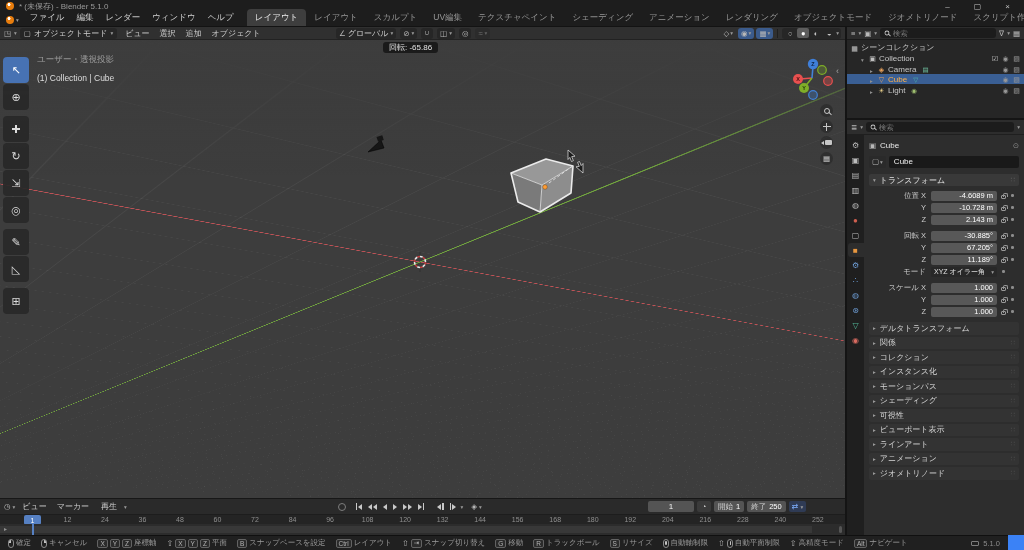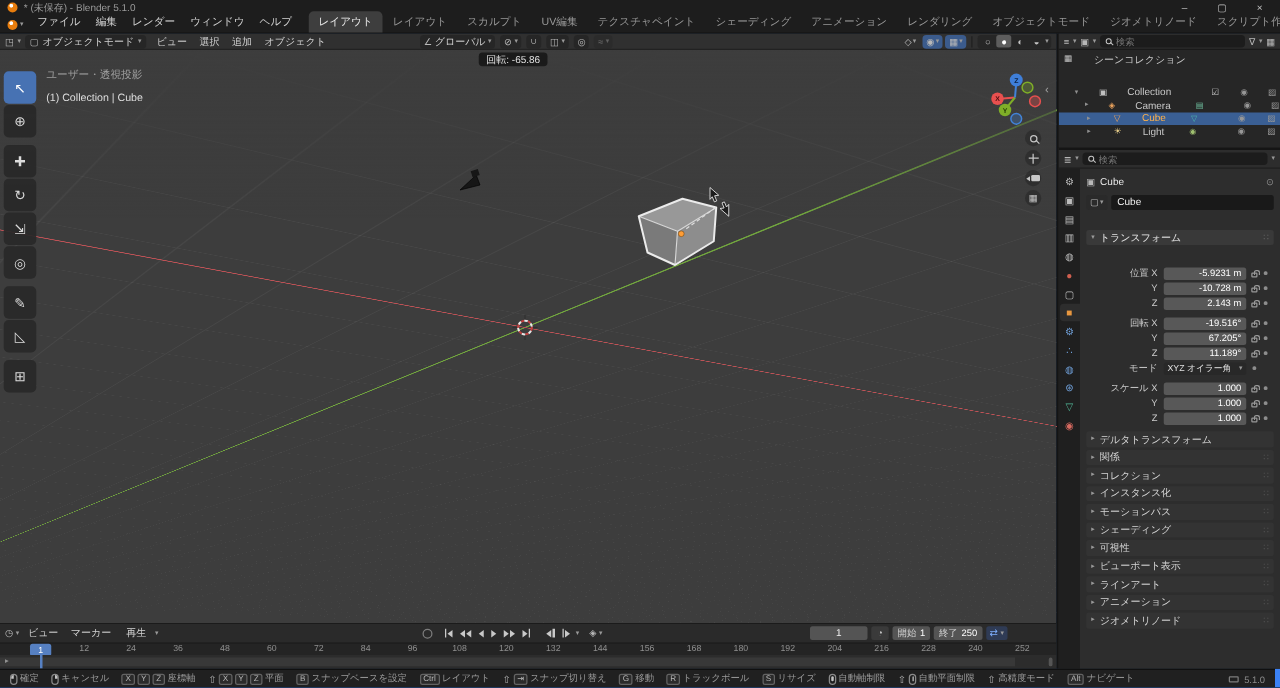--- a/index.html
+++ b/index.html
@@ -90,59 +90,59 @@
 .range-band{position:absolute;top:2px;bottom:2px;left:0;width:812px;background:#383838}
 .playhead-line{position:absolute;top:0;bottom:0;left:31.5px;width:2px;background:#5680c2}
 .track-expand{position:absolute;left:4px;top:1px;font-size:6px;color:#909090}
 .tl-scroll{position:absolute;right:3px;top:2px;bottom:2px;width:3px;background:#555;border-radius:2px}
 
 .outliner-header{height:13px;background:#2d2d2d;display:flex;align-items:center;gap:3px;padding:0 4px;border-bottom:1px solid #1a1a1a}
 .search{flex:1;display:flex;align-items:center;gap:3px;background:#1c1c1c;border-radius:3px;height:10px;padding:0 4px;min-width:0}
 .search input{background:none;border:none;outline:none;color:#ddd;font-size:7.5px;width:100%;font-family:inherit}
 .search input::placeholder{color:#777}
 .outliner{height:78px;background:#262626;padding-top:2px;overflow:hidden}
-.o-row{height:10.5px;display:flex;align-items:center;gap:16px;padding:0 3px;font-size:8px;color:#c6c6c6;white-space:nowrap}
+.o-row{height:10.5px;display:flex;align-items:flex-end;gap:2px;padding:0 3px;font-size:8px;color:#c6c6c6;white-space:nowrap}
 .o-row.selected{background:#3a5f94;color:#e8e8e8}
 .o-caret{width:7px;text-align:center;font-size:5.5px;color:#8f8f8f}
 .o-glyph{width:9px;text-align:center;font-size:7px}
 .o-badge{margin-left:4px;font-size:6.5px}
 .o-spacer{flex:1}
 .o-chk{font-size:7px;color:#c9c9c9;margin-right:1px}
 .o-eye,.o-cam{font-size:7px;color:#979797;width:9px;text-align:center}
 
 .props{flex:1;display:flex;flex-direction:column;border-top:2px solid #151515;background:#2d2d2d;min-height:0}
 .props-header{height:15px;display:flex;align-items:center;gap:3px;padding:0 4px;border-bottom:1px solid #1f1f1f}
 .props-body{flex:1;display:flex;min-height:0}
 .props-tabs{width:17px;background:#1f1f1f;padding-top:3px;display:flex;flex-direction:column;gap:1px;align-items:center}
 .ptab{width:16px;height:14px;display:grid;place-items:center;font-size:8px;border-radius:3px 0 0 3px}
 .ptab.active{background:#2d2d2d}
 .props-content{flex:1;padding:4px 5px 0 5px;overflow:hidden;min-width:0}
 .crumb{display:flex;align-items:center;gap:4px;height:13px;font-size:8px;color:#e9e9e9}
 .crumb .pin{margin-left:auto;color:#8a8a8a;font-size:7.5px}
 .name-row{display:flex;gap:3px;margin-top:3px;height:13px;align-items:center}
 .mini-dd{display:flex;align-items:center;gap:1px;background:#2a2a2a;border-radius:2px;padding:0 3px;height:12px}
 .name-field{flex:1;background:#191919;border-radius:2px;height:12px;display:flex;align-items:center;padding:0 5px;color:#f0f0f0;font-size:8px}
-.panel-h{margin-top:16px;height:12px;background:#393939;border-radius:2px;display:flex;align-items:center;gap:4px;padding:0 4px;font-size:8px;color:#e4e4e4}
+.panel-h{margin-top:6px;height:12px;background:#393939;border-radius:2px;display:flex;align-items:center;gap:4px;padding:0 4px;font-size:8px;color:#e4e4e4}
 .panel-h .drag{margin-left:auto;color:#666;font-size:7px}
-.t-rows{margin-top:17px}
+.t-rows{margin-top:4px}
 .t-row{display:flex;align-items:center;height:11px;margin-bottom:1px}
 .t-row.gap{margin-top:5px}
 .t-label{width:62px;text-align:right;padding-right:5px;font-size:7.5px;color:#cdcdcd;white-space:nowrap}
 .t-field{width:66px;height:10px;background:#585858;border-radius:2px;display:flex;align-items:center;justify-content:flex-end;padding:0 4px;font-size:7.5px;color:#fff;white-space:nowrap}
 .t-dd{width:66px;height:10px;background:#282828;border-radius:2px;display:flex;align-items:center;padding:0 3px;font-size:7px;color:#e0e0e0;white-space:nowrap}
 .t-dd .caret{margin-left:auto}
 .lock{width:5px;height:4px;border:1px solid #999;border-radius:1px;position:relative;margin-left:4px;margin-top:2px}
 .lock::before{content:"";position:absolute;top:-3px;left:.5px;width:3px;height:3px;border:1px solid #999;border-bottom:none;border-radius:2px 2px 0 0}
 .t-dot{width:2.5px;height:2.5px;border-radius:50%;background:#8d8d8d;margin-left:5px}
 .delta-h,.p-section{margin-top:2px;height:12.5px;background:#333;border-radius:2px;display:flex;align-items:center;gap:4px;padding:0 4px;font-size:8px;color:#d6d6d6;white-space:nowrap}
 .delta-h{margin-top:5px}
 .sec-caret{font-size:5.5px;color:#9a9a9a}
 .p-section .drag,.delta-h .drag{margin-left:auto;color:#555;font-size:7px}
 
-.statusbar{position:absolute;bottom:0;left:0;right:4px;height:15px;background:#202020;border-top:1px solid #101010;display:flex;align-items:center;padding:0 8px;font-size:7.5px;color:#9b9b9b}
+.statusbar{position:absolute;bottom:0;left:0;right:16px;height:15px;background:#202020;border-top:1px solid #101010;display:flex;align-items:center;padding:0 8px;font-size:7.5px;color:#9b9b9b}
 #statusitems{display:flex;gap:10px;align-items:center;white-space:nowrap}
 .s-item{display:flex;align-items:center;gap:2px}
 .kbd{border:1px solid #636363;border-radius:2px;padding:0 2px;font-size:6.5px;color:#b5b5b5;background:#2b2b2b;height:9px;display:inline-flex;align-items:center}
 .mouse{display:inline-block;width:6px;height:9px;border:1px solid #8a8a8a;border-radius:3px;position:relative}
 .mouse i{position:absolute;background:#c4c4c4}
 .mouse.l i{left:0;top:0;width:2.4px;height:3.8px;border-radius:2px 0 0 0}
 .mouse.r i{right:0;top:0;width:2.4px;height:3.8px;border-radius:0 2px 0 0}
 .mouse.m i{left:1.8px;top:1px;width:1.6px;height:4px;border-radius:1px}
 .shift-ic{font-size:8px;color:#aaa}
 .status-right{margin-left:auto;display:flex;align-items:center;gap:4px;color:#8b8b8b}
@@ -459,21 +459,21 @@
         <span class="vh-icon">∇</span>
         <span class="caret">▾</span>
         <span class="vh-icon">▦</span>
       </div>
       <div class="outliner" id="outliner">
           <div class="o-row" style="padding-left: 3px;">
             <span class="o-glyph" style="color: rgb(192, 192, 192);">▦</span>
             <span>シーンコレクション</span>
             <span class="o-spacer"></span>
           </div>
-          <div class="o-row" style="padding-left: 12px; margin-top: 16px;">
+          <div class="o-row" style="padding-left: 12px;">
             <span class="o-caret">▾</span>
             <span class="o-glyph" style="color: rgb(192, 192, 192);">▣</span>
             <span>Collection</span>
             <span class="o-spacer"></span>
             <span class="o-chk">☑</span>
             <span class="o-eye">◉</span>
             <span class="o-cam">▨</span>
           </div>
           <div class="o-row" style="padding-left: 21px;">
             <span class="o-caret">▸</span>
@@ -545,39 +545,39 @@
               <div class="name-field">Cube</div>
             </div>
             <div class="panel-h">
               <span class="caret">▾</span>
               <span>トランスフォーム</span>
               <span class="drag">∷</span>
             </div>
             <div class="t-rows" id="t-rows">
                 <div class="t-row">
                   <span class="t-label">位置 X</span>
-                  <div class="t-field">-5.9231 m</div>
+                  <div class="t-field">-4.6089 m</div>
                   <span class="lock"></span>
                   <span class="t-dot"></span>
                 </div>
                 <div class="t-row">
                   <span class="t-label">Y</span>
                   <div class="t-field">-10.728 m</div>
                   <span class="lock"></span>
                   <span class="t-dot"></span>
                 </div>
                 <div class="t-row">
                   <span class="t-label">Z</span>
                   <div class="t-field">2.143 m</div>
                   <span class="lock"></span>
                   <span class="t-dot"></span>
                 </div>
                 <div class="t-row gap">
                   <span class="t-label">回転 X</span>
-                  <div class="t-field">-19.516°</div>
+                  <div class="t-field">-30.885°</div>
                   <span class="lock"></span>
                   <span class="t-dot"></span>
                 </div>
                 <div class="t-row">
                   <span class="t-label">Y</span>
                   <div class="t-field">67.205°</div>
                   <span class="lock"></span>
                   <span class="t-dot"></span>
                 </div>
                 <div class="t-row">

